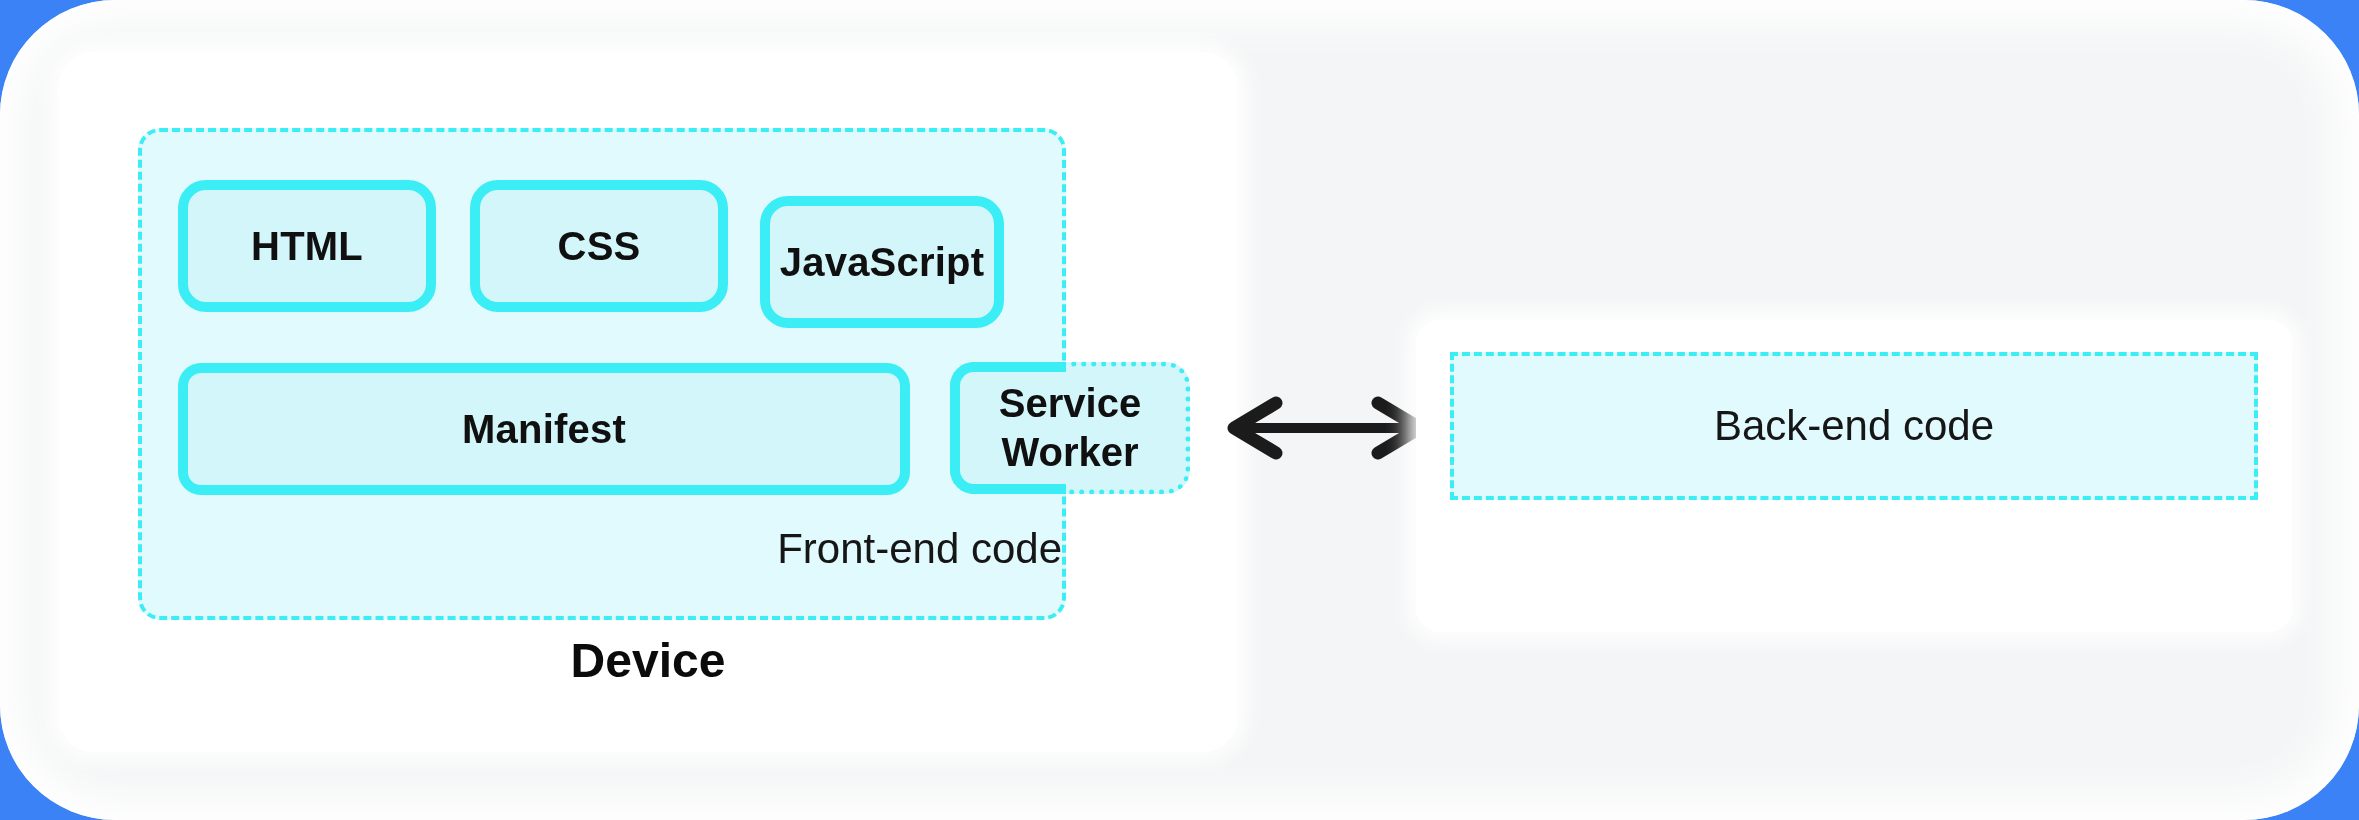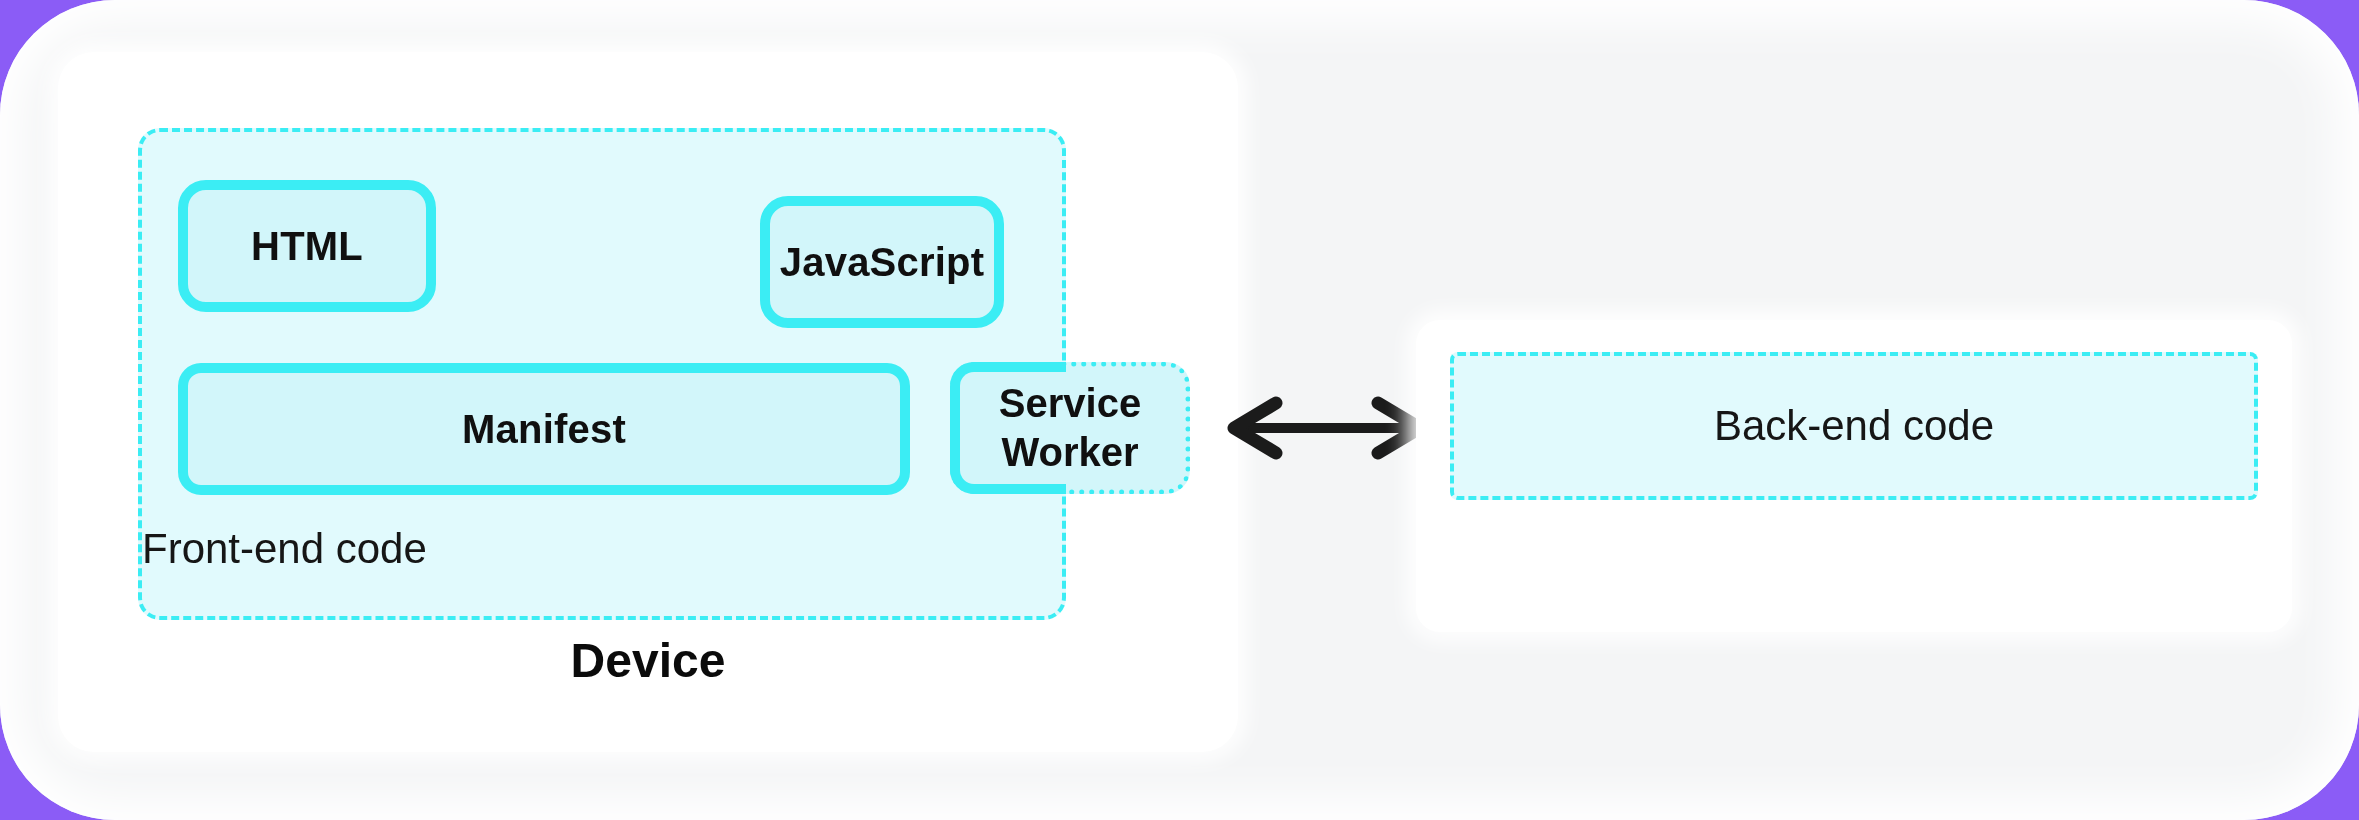--- a/index.html
+++ b/index.html
@@ -1,21 +1,21 @@
 <!DOCTYPE html>
 <html style="--page-bg: #f4f5f6; --card-bg: #ffffff; --cyan: #3bedf4; --chip-fill: #d2f6fa; --container-fill: #e1fafd; --arrow: #1b1b1b; --text: #101010;"><head>
 <meta charset="utf-8">
 <style>
   html, body { margin: 0; padding: 0; background: #ffffff; }
   body {
     width: 2359px; height: 820px; overflow: hidden;
     font-family: "Liberation Sans", "DejaVu Sans", sans-serif;
     color: var(--text, #101010);
   }
-  .stage { position: relative; width: 2359px; height: 820px; background: #8b5cf6; }
+  .stage { position: relative; width: 2359px; height: 820px; background: #3b82f6; }
 
   
   .canvas {
     position: absolute; inset: 0;
     background: var(--page-bg, #f4f5f6);
     border-radius: 115px;
     box-shadow: inset 0 0 48px 22px #ffffff;
   }
 
   .card {
@@ -42,21 +42,21 @@
     display: flex; align-items: center; justify-content: center;
     font-size: 40px; font-weight: 700; letter-spacing: 0.2px;
   }
   .chip-html       { left: 36px;  top: 48px;  width: 258px; height: 132px; }
   .chip-css        { left: 328px; top: 48px;  width: 258px; height: 132px; }
   .chip-javascript { left: 618px; top: 64px;  width: 244px; height: 132px; }
   .chip-manifest   { left: 36px;  top: 231px; width: 732px; height: 132px; border-radius: 23px; }
 
   .frontend-label {
     position: absolute; left: 0; right: 0; top: 388px;
-    text-align: left; font-size: 42px; font-weight: 400; line-height: 58px;
+    text-align: right; font-size: 42px; font-weight: 400; line-height: 58px;
     color: #161616;
   }
 
   
   .sw-box {
     position: absolute; left: 892px; top: 310px; width: 240px; height: 132px;
     box-sizing: border-box;
     background: var(--chip-fill, #d2f6fa);
     border: 5px dotted var(--cyan, #3bedf4);
     border-radius: 24px;
@@ -77,38 +77,41 @@
     font-size: 48px; font-weight: 700; line-height: 64px; color: #0b0b0b;
   }
   .device-label { top: 577px; }
   .server-label { top: 222px; }
 
   .backend-box {
     position: absolute; left: 34px; top: 32px; width: 808px; height: 148px;
     box-sizing: border-box;
     background: var(--container-fill, #e1fafd);
     border: 4px dashed var(--cyan, #3bedf4);
-    border-radius: 8px;
+    border-radius: 0;
     display: flex; align-items: center; justify-content: center;
     font-size: 42px; font-weight: 400; color: #161616;
   }
 
   .arrow { position: absolute; left: 1222px; top: 396px; width: 210px; height: 64px; }
   .arrow svg { display: block; }
 </style>
 </head>
 <body>
 
 <div class="stage">
   <div class="canvas"></div>
 
   <div class="card device-card">
     <div class="frontend-box">
       <div class="chip chip-html">
         <span>HTML</span>
+      </div>
+      <div class="chip chip-css">
+        <span>CSS</span>
       </div>
       <div class="chip chip-javascript">
         <span>JavaScript</span>
       </div>
       <div class="chip chip-manifest">
         <span>Manifest</span>
       </div>
       <div class="frontend-label">Front-end code</div>
     </div>
 

